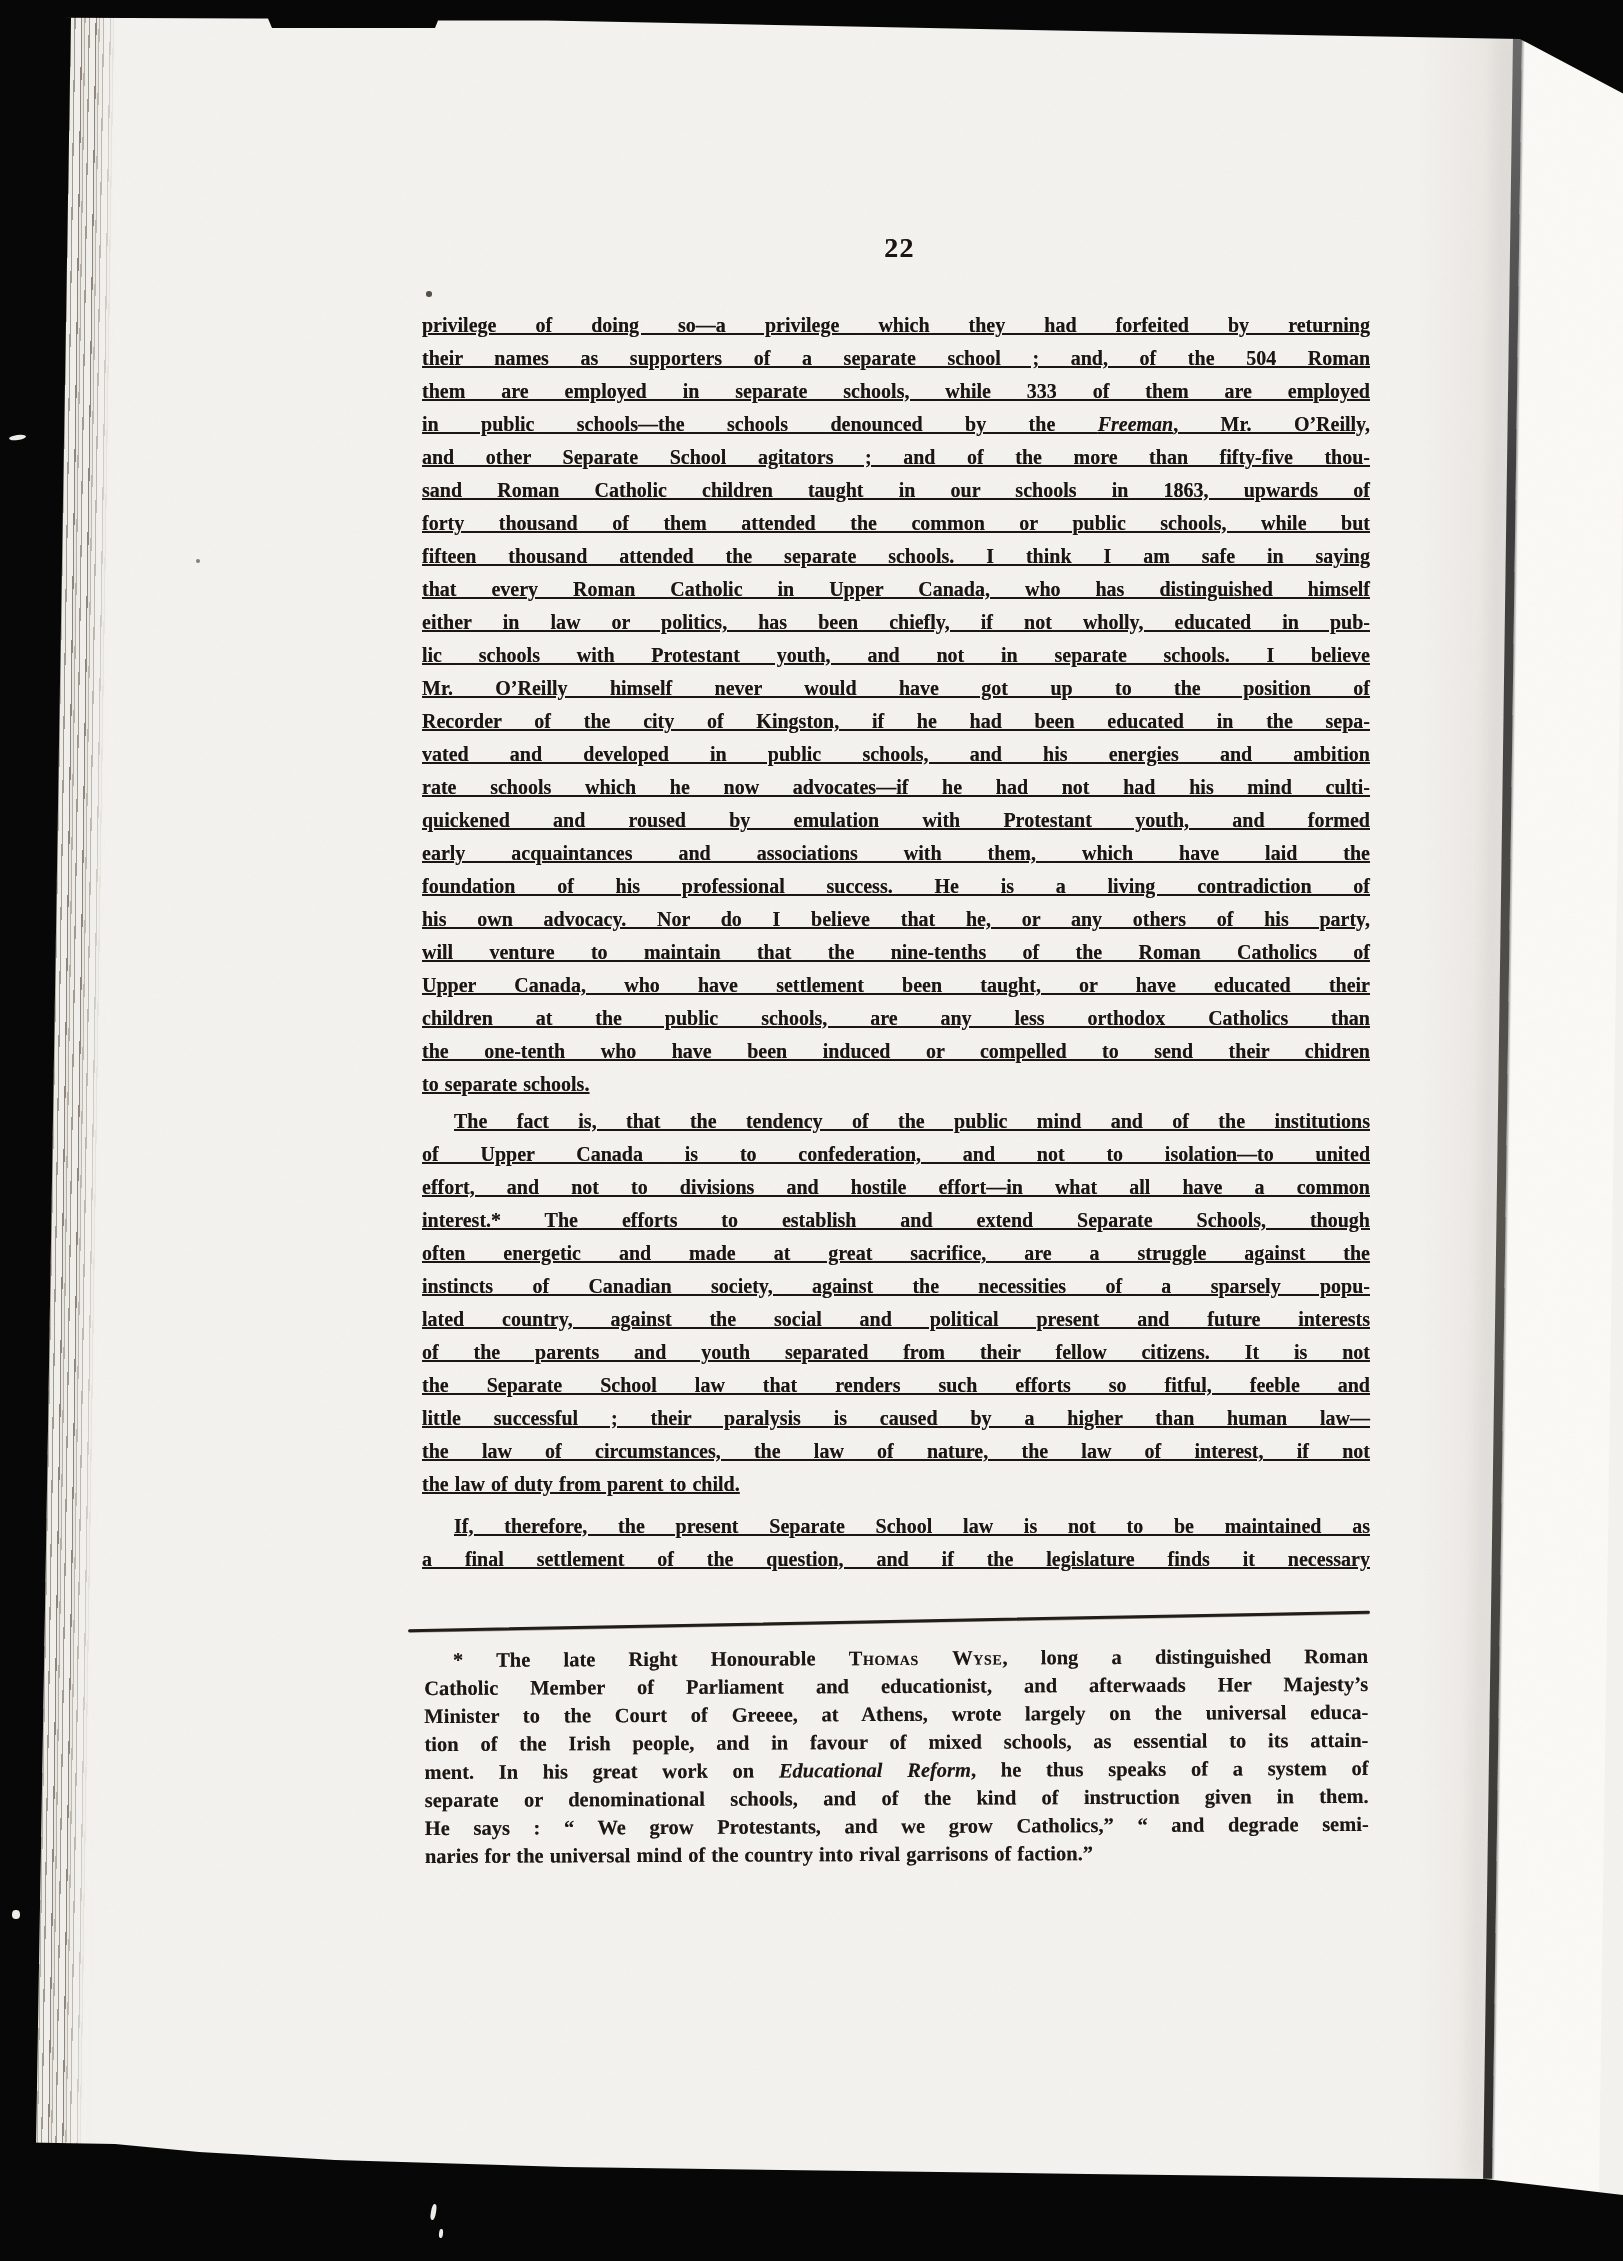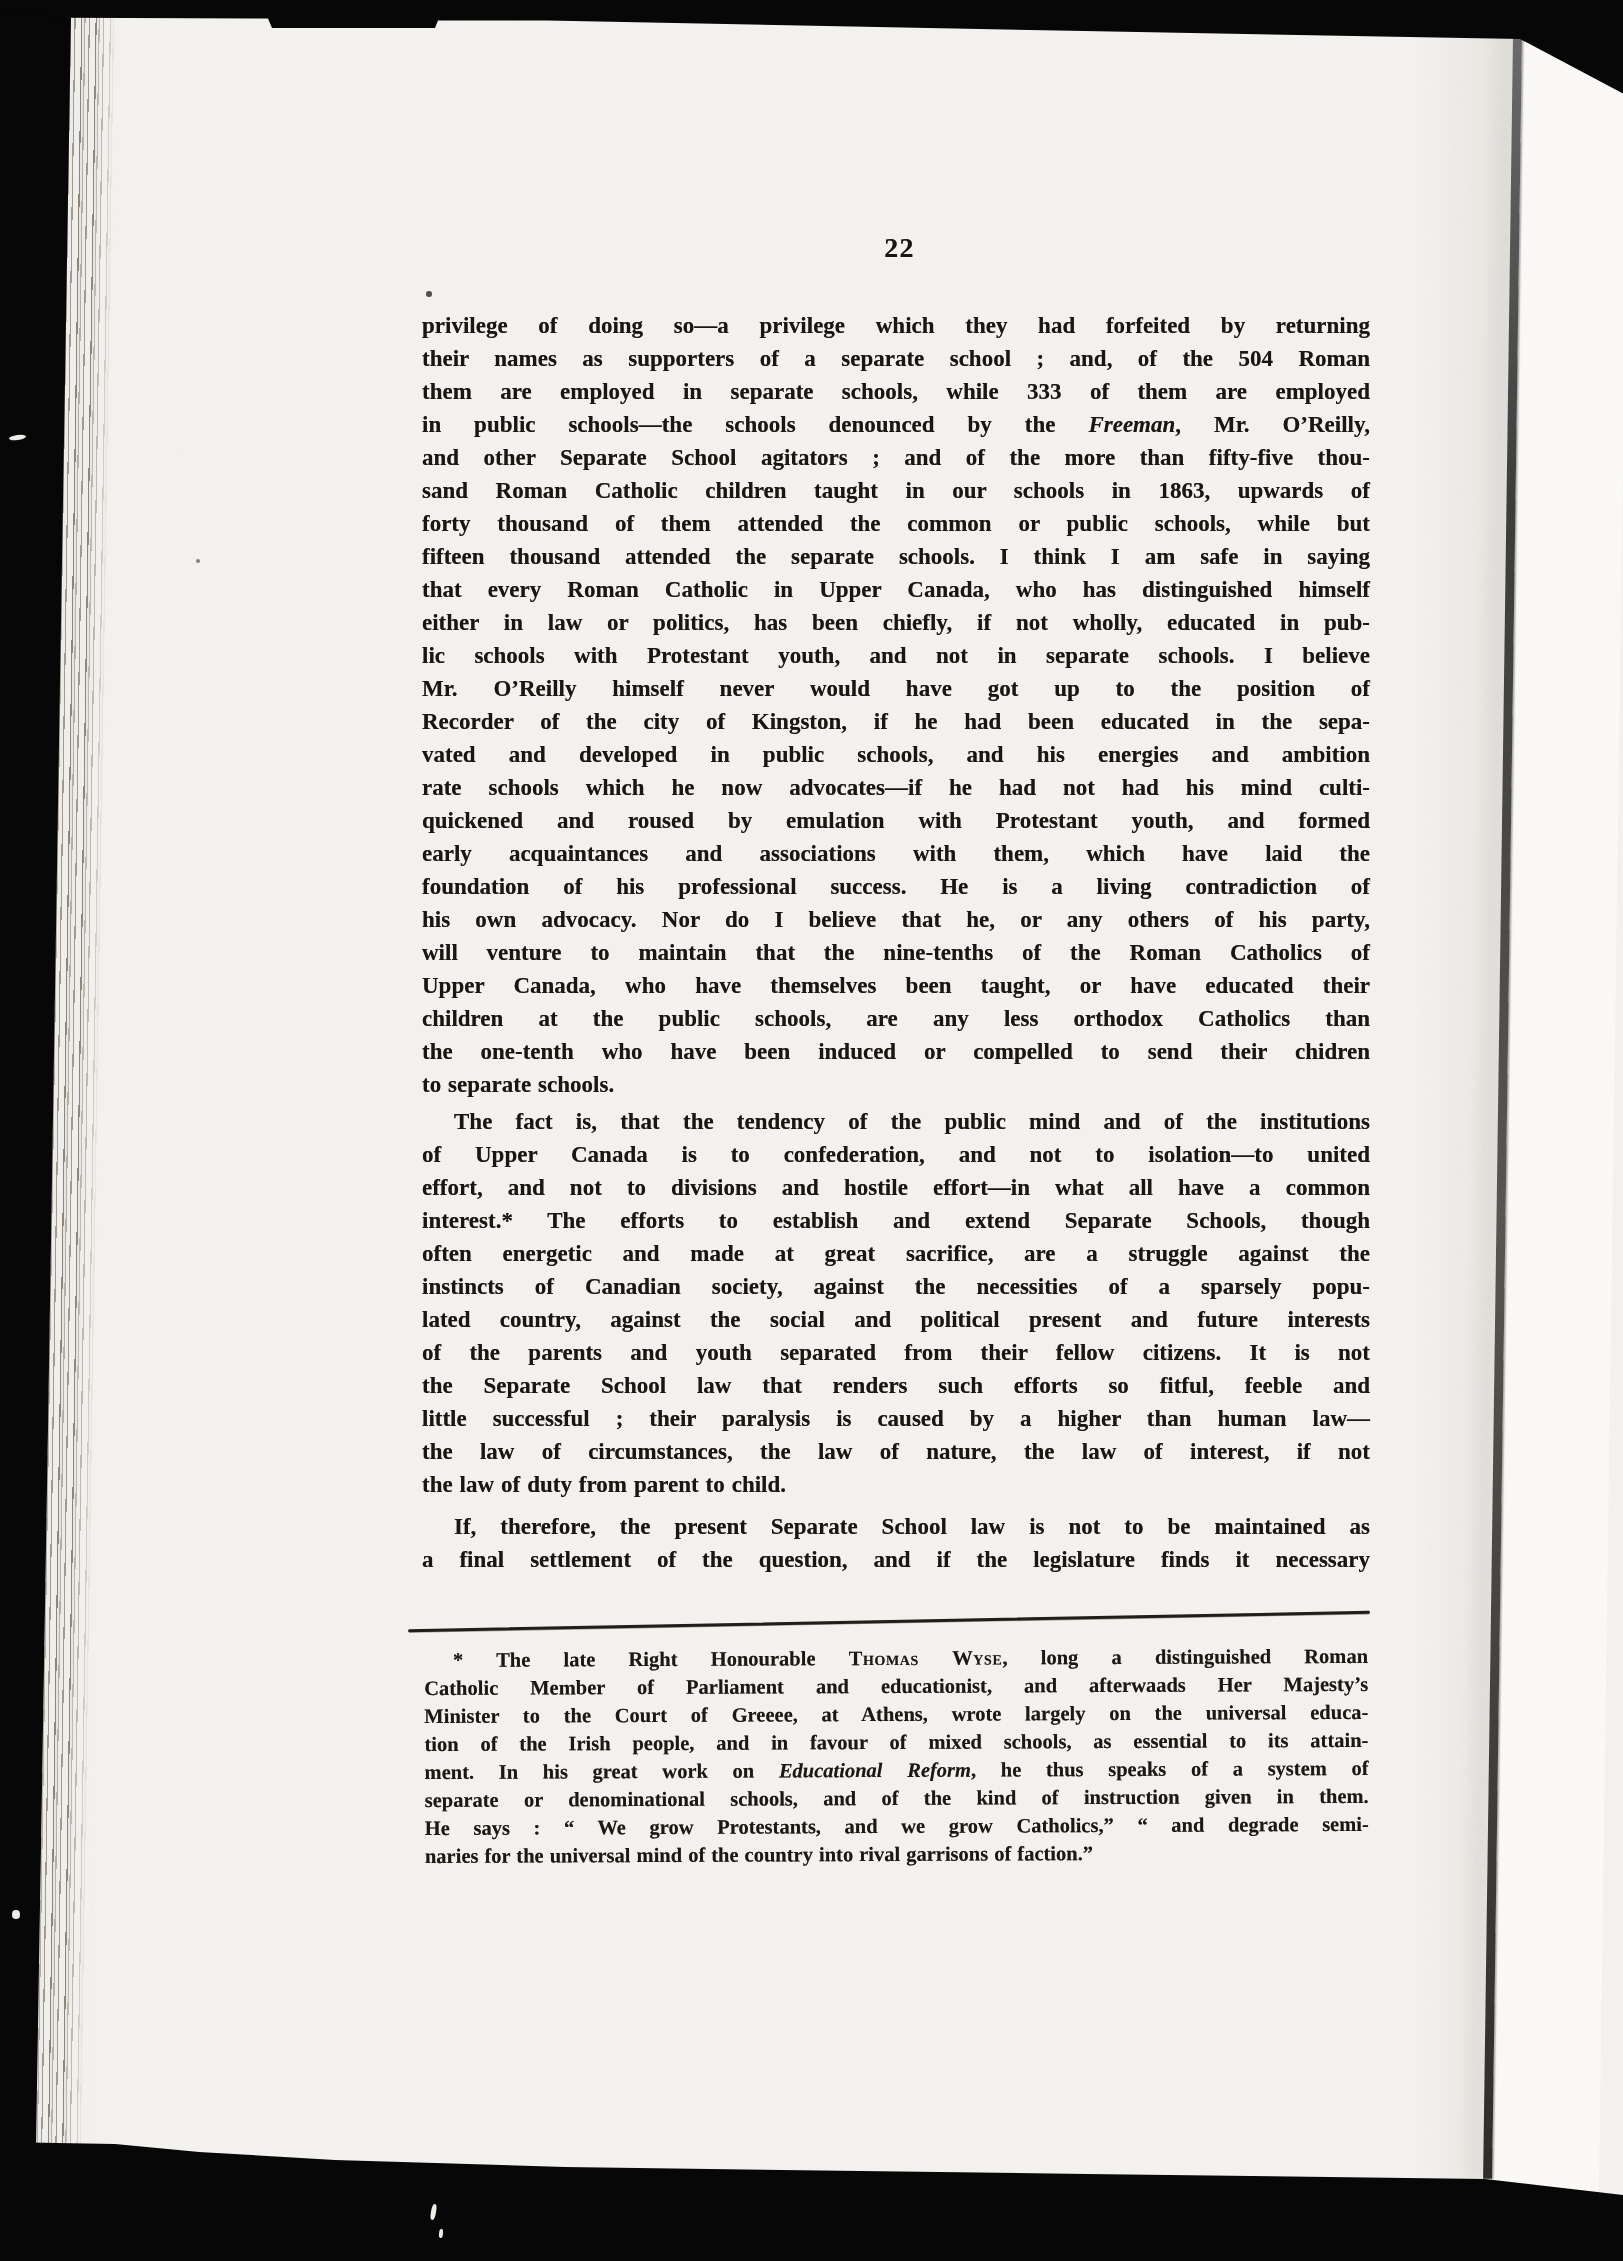--- a/index.html
+++ b/index.html
@@ -32,22 +32,22 @@
   .black-bottom{clip-path:polygon(0 2261px,0 2142px,115px 2144px,199px 2152px,335px 2160px,565px 2167px,1087px 2174px,1485px 2179px,1624px 2195px,1624px 2261px);}
   .black-left{clip-path:polygon(0 12.4px,71px 17.4px,60px 683px,48px 1429px,36px 2146px,0 2146px);}
 
   
   .page-number{position:absolute;left:855px;top:232px;width:89px;text-align:center;
       font-size:28px;font-weight:bold;color:#1b1612;letter-spacing:1.2px;
       text-shadow:0 0 0.6px rgba(20,15,10,.6);}
 
   
   #body-text{position:absolute;left:422px;top:309px;width:948px;
-      font-size:23px;line-height:33px;font-weight:bold;color:#1b1612;
-      word-spacing:1.2px;text-shadow:0 0 0.6px rgba(25,18,12,.55);}
+      font-size:20px;line-height:33px;font-weight:bold;color:#1b1612;
+      word-spacing:1.2px;text-shadow:0 0 0.6px rgba(25,18,12,.55);text-decoration:underline;}
   .bl{text-align:justify;text-align-last:justify;}
   .bl.ind{text-indent:32px;}
   .bl.flush{text-align-last:left;}
   #body-text .para + .para{margin-top:4.3px;}
   #body-text .para:nth-child(3){margin-top:8.7px;}
 
   
   .footnote-rule{position:absolute;left:408px;top:1620px;width:962px;height:3.1px;background:#221d17;
       border-radius:1.9px;transform:rotate(-1.1deg);box-shadow:0 0.6px 0.6px rgba(20,15,10,.4);}
 
@@ -103,21 +103,21 @@
         <div class="bl"><span>lic schools with Protestant youth, and not in separate schools.  I believe</span></div>
         <div class="bl"><span>Mr. O’Reilly himself never would have got up to the position of</span></div>
         <div class="bl"><span>Recorder of the city of Kingston, if he had been educated in the sepa-</span></div>
         <div class="bl"><span>vated and developed in public schools, and his energies and ambition</span></div>
         <div class="bl"><span>rate schools which he now advocates—if he had not had his mind culti-</span></div>
         <div class="bl"><span>quickened and roused by emulation with Protestant youth, and formed</span></div>
         <div class="bl"><span>early acquaintances and associations with them, which have laid the</span></div>
         <div class="bl"><span>foundation of his professional success.  He is a living contradiction of</span></div>
         <div class="bl"><span>his own advocacy.  Nor do I believe that he, or any others of his party,</span></div>
         <div class="bl"><span>will venture to maintain that the nine-tenths of the Roman Catholics of</span></div>
-        <div class="bl"><span>Upper Canada, who have themselves been taught, or have educated their</span></div>
+        <div class="bl"><span>Upper Canada, who have settlement been taught, or have educated their</span></div>
         <div class="bl"><span>children at the public schools, are any less orthodox Catholics than</span></div>
         <div class="bl"><span>the one-tenth who have been induced or compelled to send their chidren</span></div>
         <div class="bl flush"><span>to separate schools.</span></div>
       </div>
       <div class="para">
         <div class="bl ind"><span>The fact is, that the tendency of the public mind and of the institutions</span></div>
         <div class="bl"><span>of Upper Canada is to confederation, and not to isolation—to united</span></div>
         <div class="bl"><span>effort, and not to divisions and hostile effort—in what all have a common</span></div>
         <div class="bl"><span>interest.*  The efforts to establish and extend Separate Schools, though</span></div>
         <div class="bl"><span>often energetic and made at great sacrifice, are a struggle against the</span></div>

